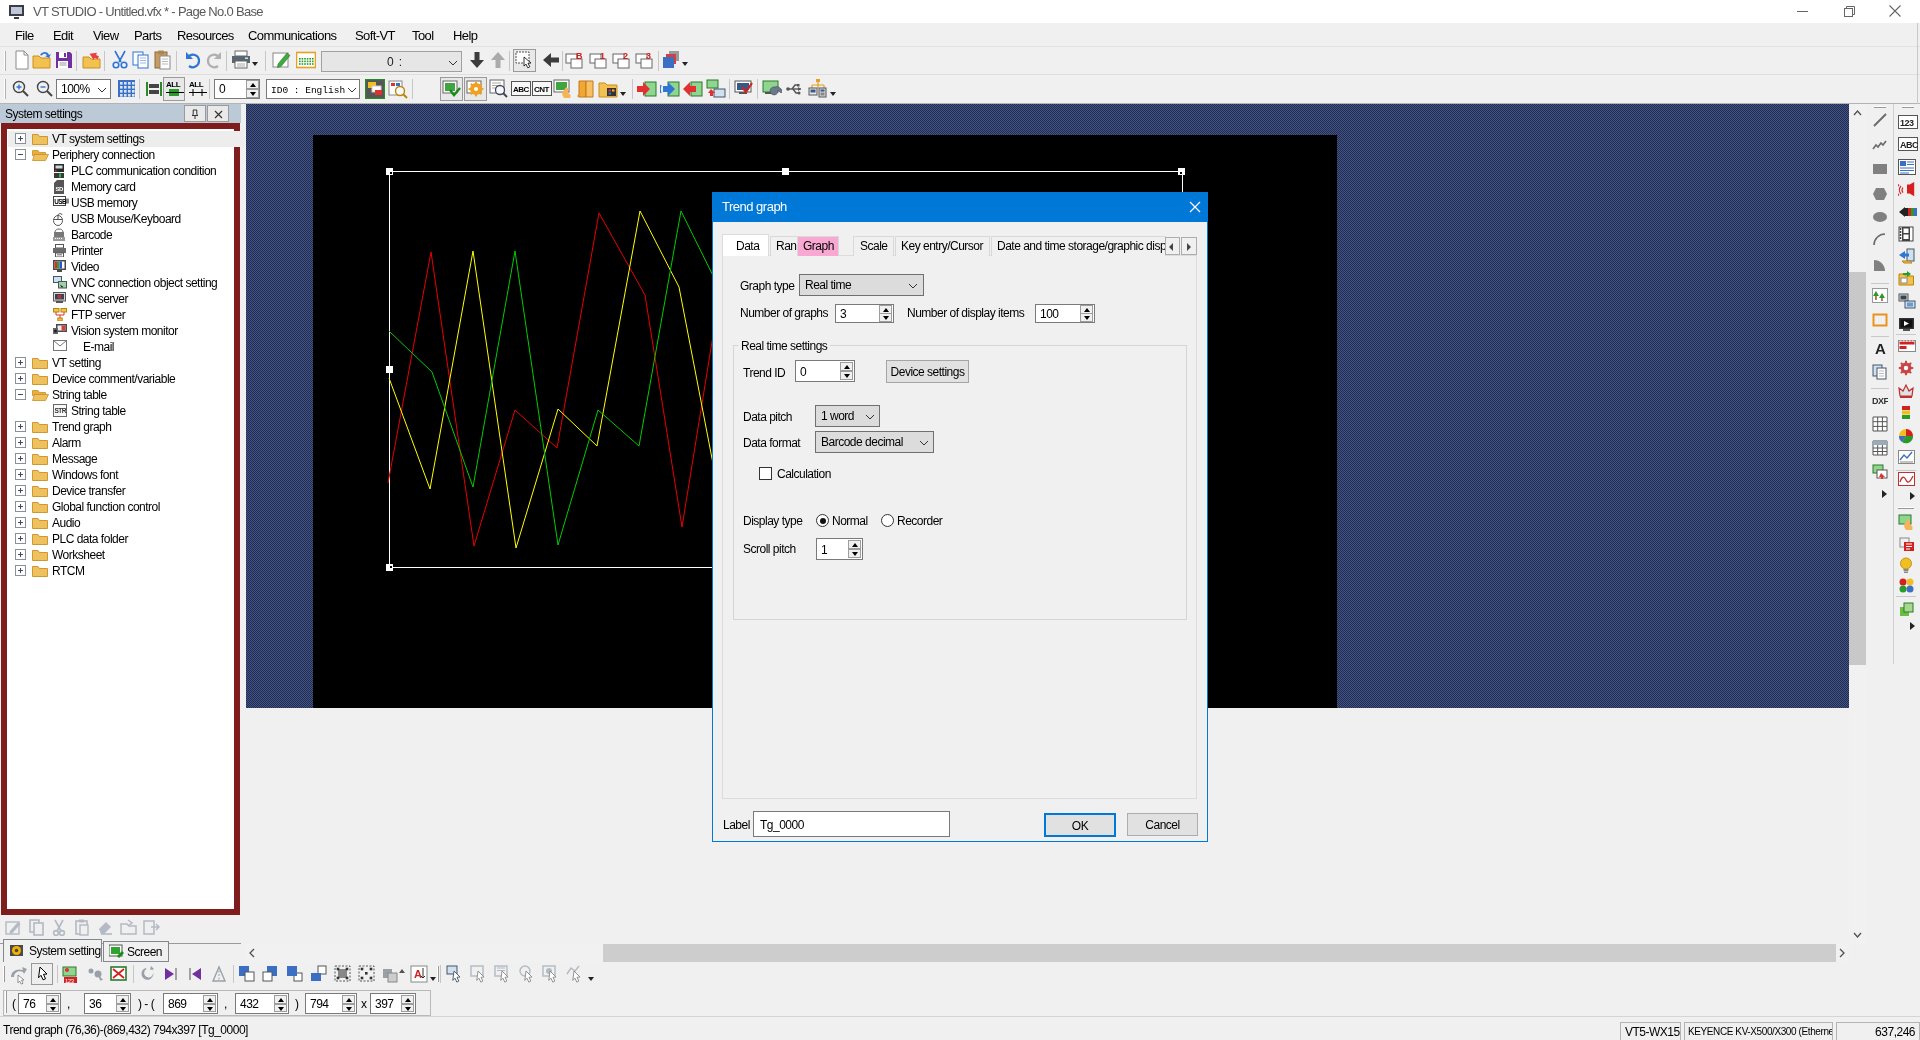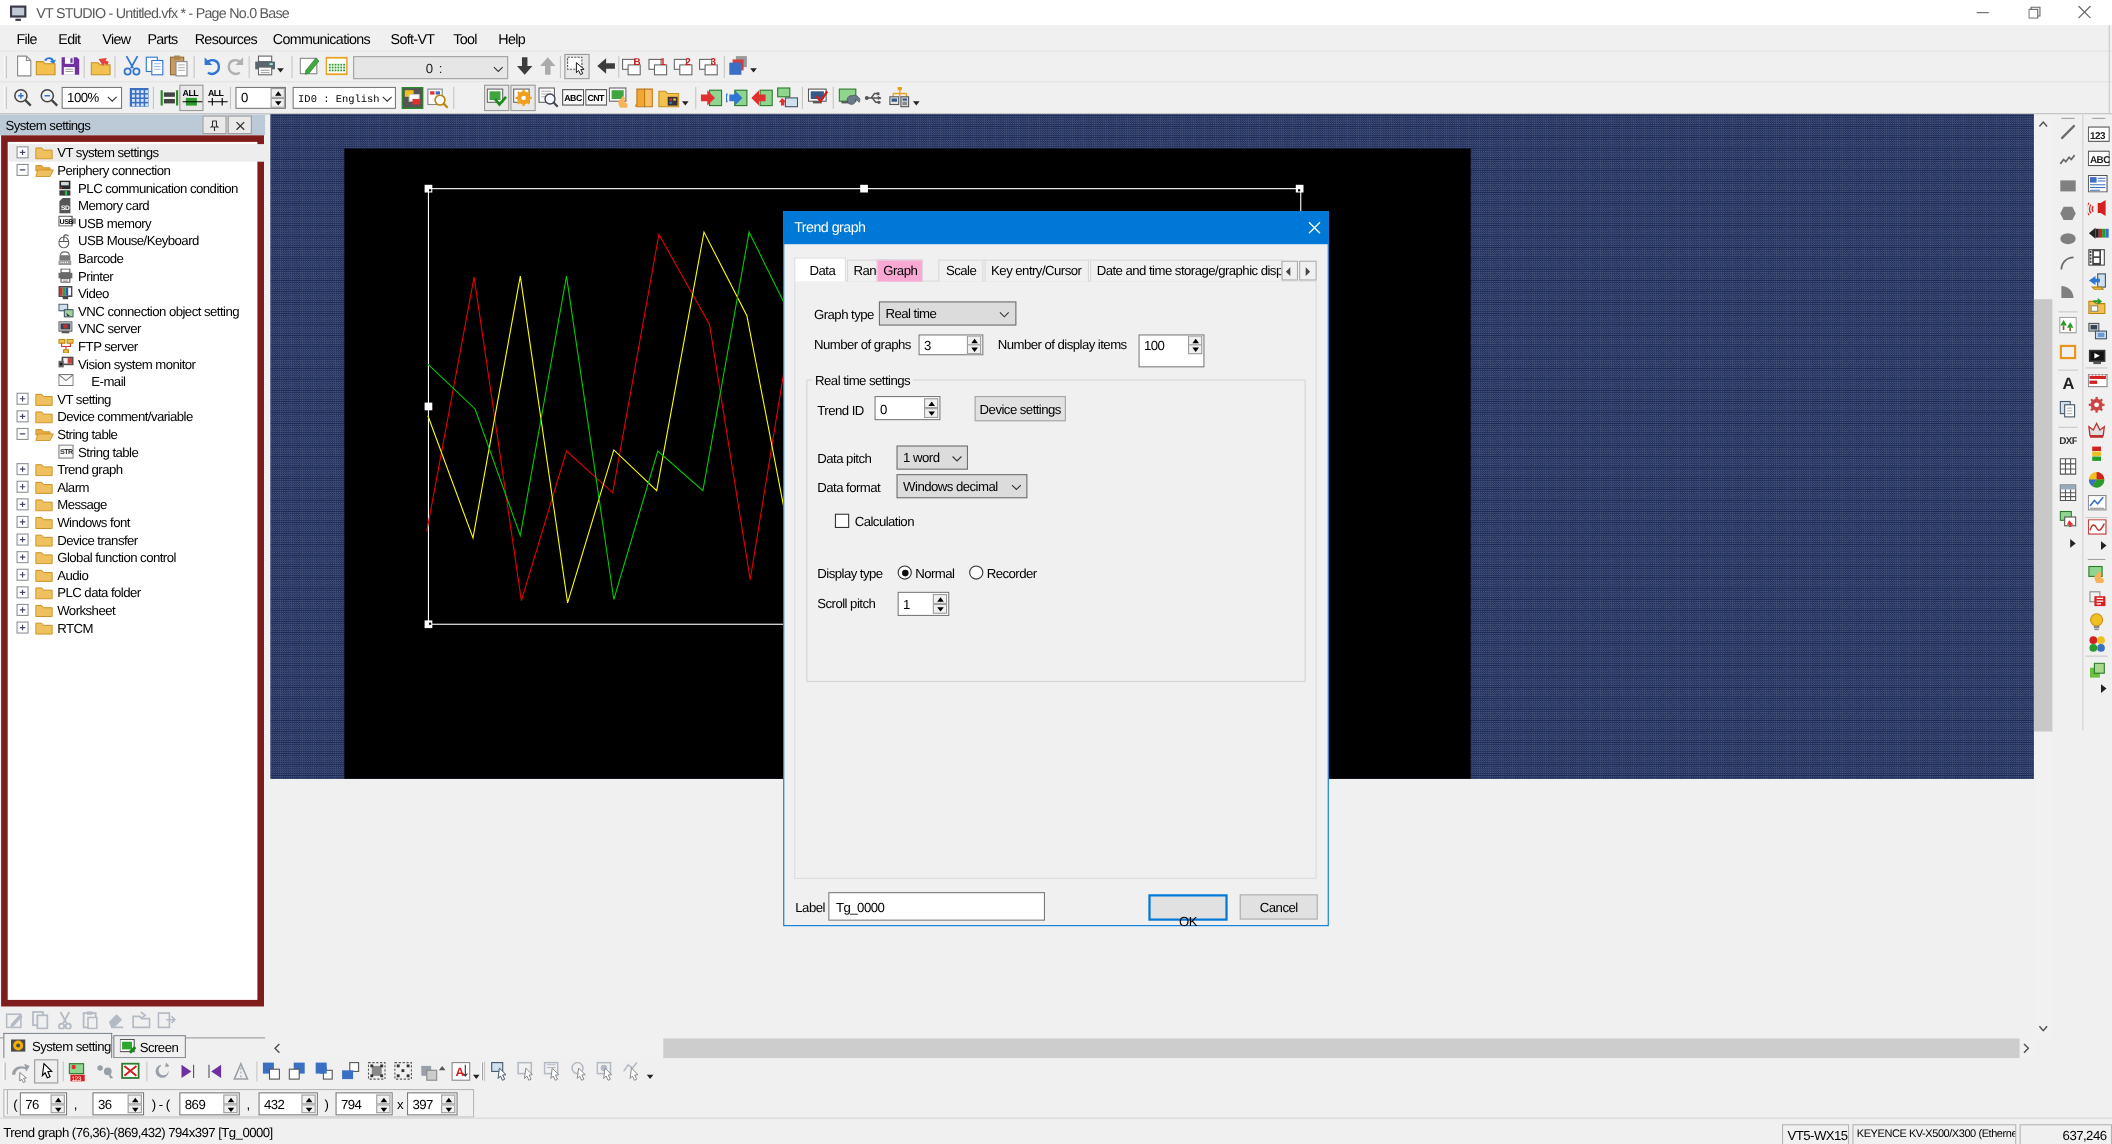--- a/index.html
+++ b/index.html
@@ -738,21 +738,21 @@
   <div class="wht" style="left:122px;top:111px;width:59px;height:19px">
       <div class="lbl" style="left:4px;top:2px">3</div>
       <div class="spnb" style="left:43px;top:0px">
         <div class="tri-u"></div>
       </div>
       <div class="spnb" style="left:43px;top:8px">
         <div class="tri-d"></div>
       </div>
     </div>
   <div class="lbl" style="left:194px;top:113px">Number of display items</div>
-  <div class="wht" style="left:322px;top:111px;width:60px;height:30px">
+  <div class="wht" style="left:322px;top:111px;width:60px;height:19px">
       <div class="lbl" style="left:4px;top:2px">100</div>
       <div class="spnb" style="left:44px;top:0px">
         <div class="tri-u"></div>
       </div>
       <div class="spnb" style="left:44px;top:8px">
         <div class="tri-d"></div>
       </div>
     </div>
   <div class="ab" style="left:20px;top:152px;width:454px;height:275px;border:1px solid #d5d5d5"></div>
   <div class="lbl" style="left:25px;top:146px;background:#f0f0f0;padding:0 3px">Real time settings</div>
@@ -769,21 +769,21 @@
   <div class="ab" style="left:173px;top:167px;width:83px;height:23px;background:#e1e1e1;border:1px solid #a5a5a5;text-align:center;padding-top:4px;white-space:nowrap">Device settings</div>
   <div class="lbl" style="left:30px;top:217px">Data pitch</div>
   <div class="cmb" style="left:102px;top:212px;width:65px;height:22px">
       <div class="lbl" style="left:5px;top:3px">1 word</div>
       <svg class="ab" style="left:49px;top:8px" width="10" height="6" viewBox="0 0 10 6">
         <path d="M1 1 L5 5 L9 1" fill="none" stroke="#333"></path>
       </svg>
     </div>
   <div class="lbl" style="left:30px;top:243px">Data format</div>
   <div class="cmb" style="left:102px;top:238px;width:119px;height:22px">
-      <div class="lbl" style="left:5px;top:3px">Windows decimal</div>
+      <div class="lbl" style="left:5px;top:3px">Barcode decimal</div>
       <svg class="ab" style="left:103px;top:8px" width="10" height="6" viewBox="0 0 10 6">
         <path d="M1 1 L5 5 L9 1" fill="none" stroke="#333"></path>
       </svg>
     </div>
   <div class="ab" style="left:46px;top:274px;width:13px;height:13px;background:#fff;border:1px solid #333"></div>
   <div class="lbl" style="left:64px;top:274px">Calculation</div>
   <div class="lbl" style="left:30px;top:321px">Display type</div>
   <div class="ab" style="left:103px;top:321px;width:13px;height:13px;background:#fff;border:1px solid #333;border-radius:50%">
       <div style="margin:2.5px 0 0 2.5px;width:6px;height:6px;border-radius:50%;background:#111"></div>
     </div>
@@ -797,21 +797,21 @@
         <div class="tri-u"></div>
       </div>
       <div class="spnb" style="left:31px;top:10px">
         <div class="tri-d"></div>
       </div>
     </div>
   <div class="lbl" style="left:10px;top:625px">Label</div>
   <div class="wht" style="left:40px;top:618px;width:197px;height:26px">
       <div class="lbl" style="left:6px;top:6px">Tg_0000</div>
     </div>
-  <div class="ab" style="left:331px;top:620px;width:72px;height:24px;background:#e1e1e1;border:2px solid #0078d7;text-align:center;padding-top:16px">OK</div>
+  <div class="ab" style="left:331px;top:620px;width:72px;height:24px;background:#e1e1e1;border:2px solid #0078d7;text-align:center;padding-top:4px">OK</div>
   <div class="ab" style="left:414px;top:620px;width:71px;height:23px;background:#e1e1e1;border:1px solid #adadad;text-align:center;padding-top:4px">Cancel</div>
 </div>
 
 <div class="ab" style="left:1849px;top:104px;width:17px;height:840px;background:#f1f1f1">
   <svg class="ab" style="left:4px;top:6px" width="9" height="6" viewBox="0 0 9 6">
       <path d="M1 5 L4.5 1 L8 5" fill="none" stroke="#505050" stroke-width="1.3"></path>
     </svg>
   <div class="ab" style="left:0;top:168px;width:17px;height:393px;background:#c8c8c8"></div>
   <svg class="ab" style="left:4px;top:828px" width="9" height="6" viewBox="0 0 9 6">
       <path d="M1 1 L4.5 5 L8 1" fill="none" stroke="#505050" stroke-width="1.3"></path>

